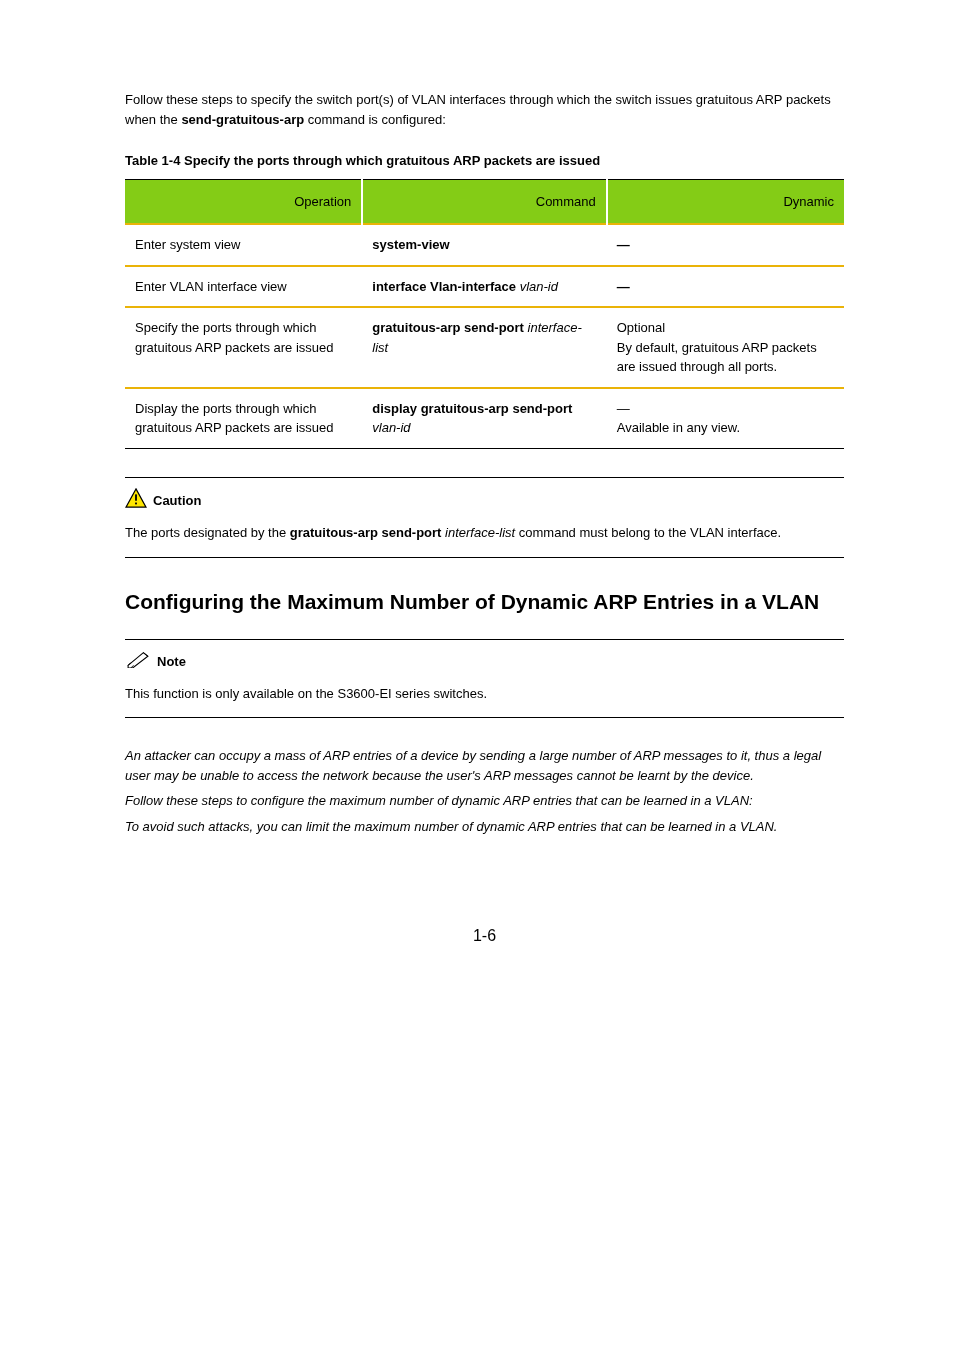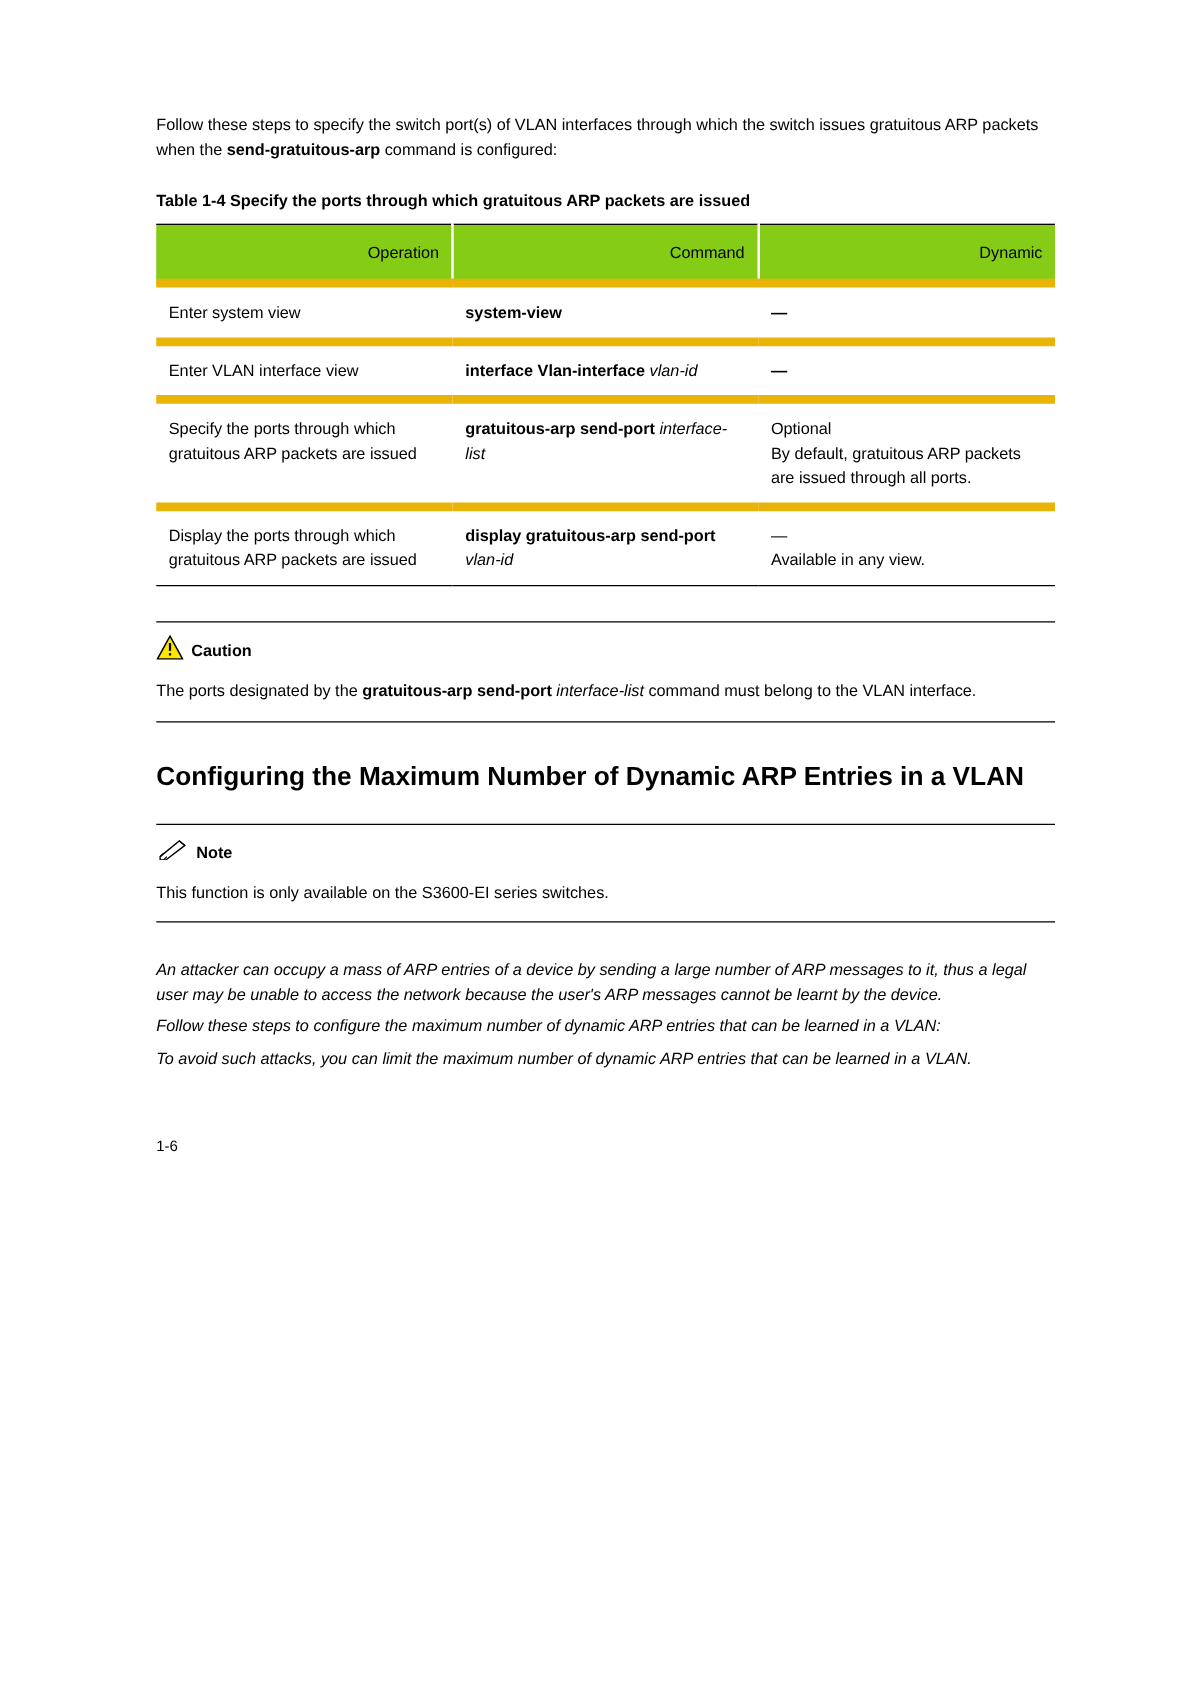--- a/index.html
+++ b/index.html
@@ -29,21 +29,21 @@
     text-align: right;
     font-weight: normal;
     padding: 12px 10px 12px 0;
     border-right: 2px solid #fff;
     vertical-align: top;
   }
   table.cmd-table th:last-child { border-right: none; }
   table.cmd-table td {
     padding: 10px 10px 10px 10px;
     vertical-align: top;
-    border-top: 7px solid #eab308;
+    border-top: 2px solid #eab308;
   }
   table.cmd-table td.cmd { font-weight: bold; }
   table.cmd-table td.cmd .arg { font-style: italic; font-weight: normal; }
   table.cmd-table td.remark-bold { font-weight: bold; }
 
   .callout {
     border-top: 1px solid #000;
     border-bottom: 1px solid #000;
     padding: 10px 0 14px 0;
     margin: 22px 0 28px 0;
@@ -63,21 +63,21 @@
   .note-icon { width: 26px; height: 18px; }
 
   h3.heading {
     font-size: 21px;
     font-weight: bold;
     margin: 6px 0 10px 0;
   }
 
   .body-block { margin-bottom: 8px; font-style: italic; }
 
-  .page-num { margin-top: 52px; font-size: 12px; }
+  .page-num { text-align: center; margin-top: 88px; font-size: 16px; }
 </style>
 </head>
 <body>
 
 <div class="intro-para">
   <p>
     <span>Follow these steps to specify the switch port(s) of VLAN interfaces through which the switch issues gratuitous ARP packets when the </span><b>send-gratuitous-arp</b><span> command is configured:</span>
   </p>
 </div>
 

